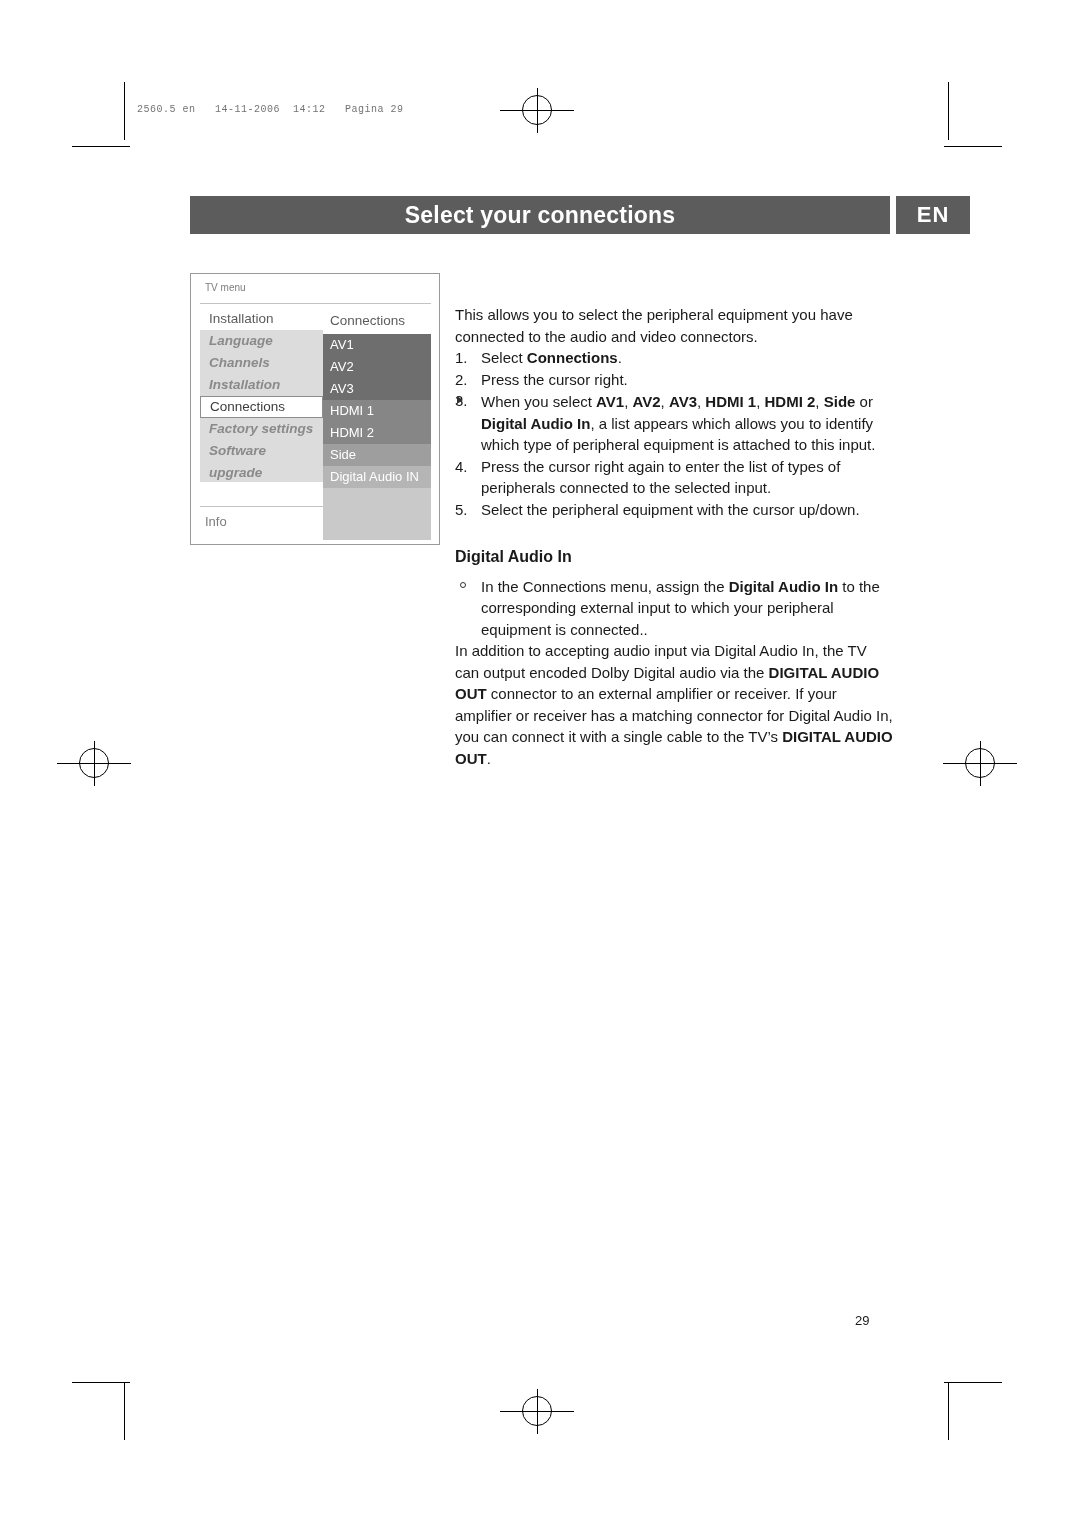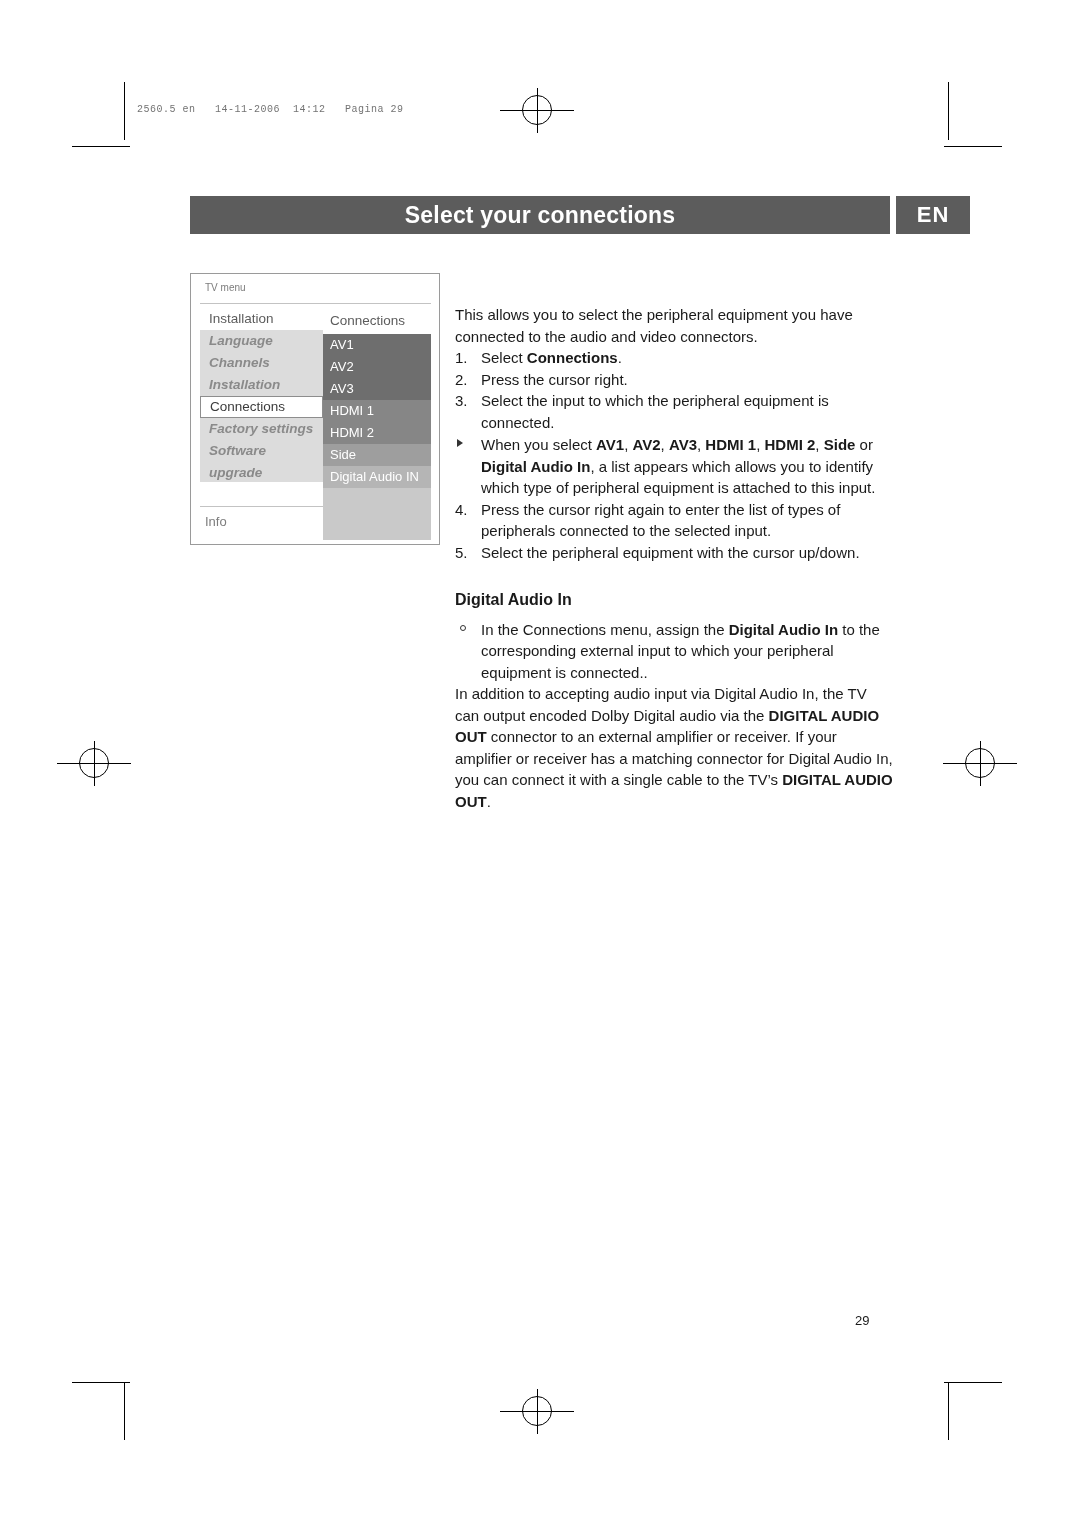--- a/index.html
+++ b/index.html
@@ -357,21 +357,20 @@
     <li>
       <span class="num">1.</span>
       <span>Select <b>Connections</b>.</span>
     </li>
     <li>
       <span class="num">2.</span>
       <span>Press the cursor right.</span>
     </li>
     <li>
       <span class="num">3.</span>
-      <span>Select the input to which the peripheral equipment is connected.</span>
     </li>
     <li class="sub-bullet">
       <span class="tri"></span>
       <span>When you select <b>AV1</b>, <b>AV2</b>, <b>AV3</b>, <b>HDMI 1</b>, <b>HDMI 2</b>, <b>Side</b> or <b>Digital Audio In</b>, a list appears which allows you to identify which type of peripheral equipment is attached to this input.</span>
     </li>
     <li>
       <span class="num">4.</span>
       <span>Press the cursor right again to enter the list of types of peripherals connected to the selected input.</span>
     </li>
     <li>

